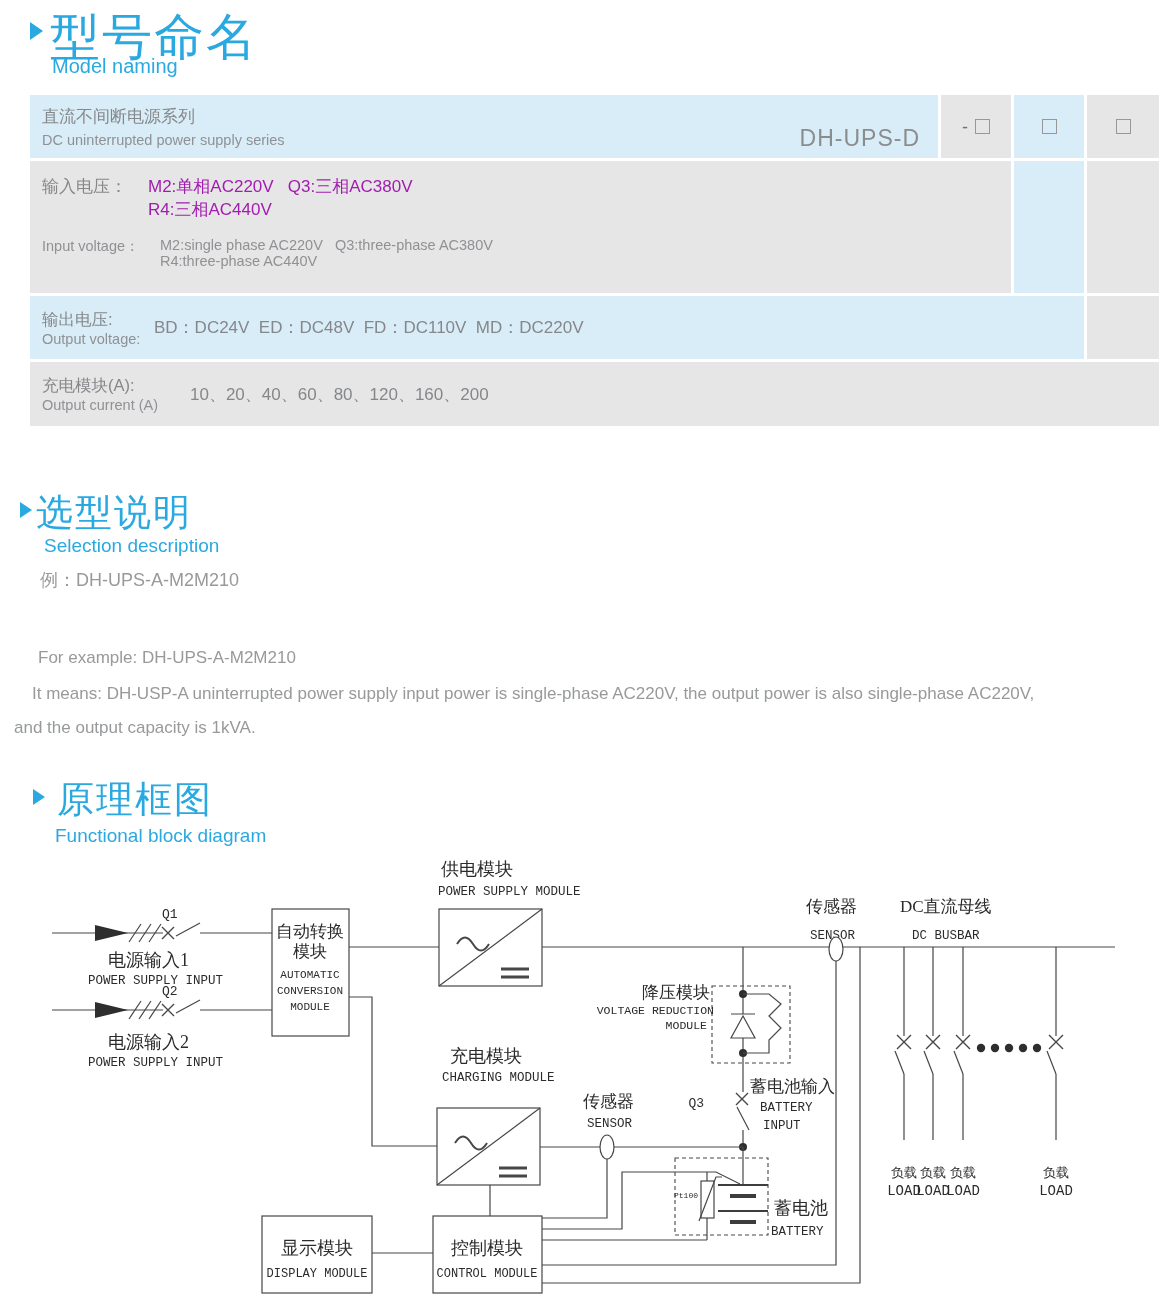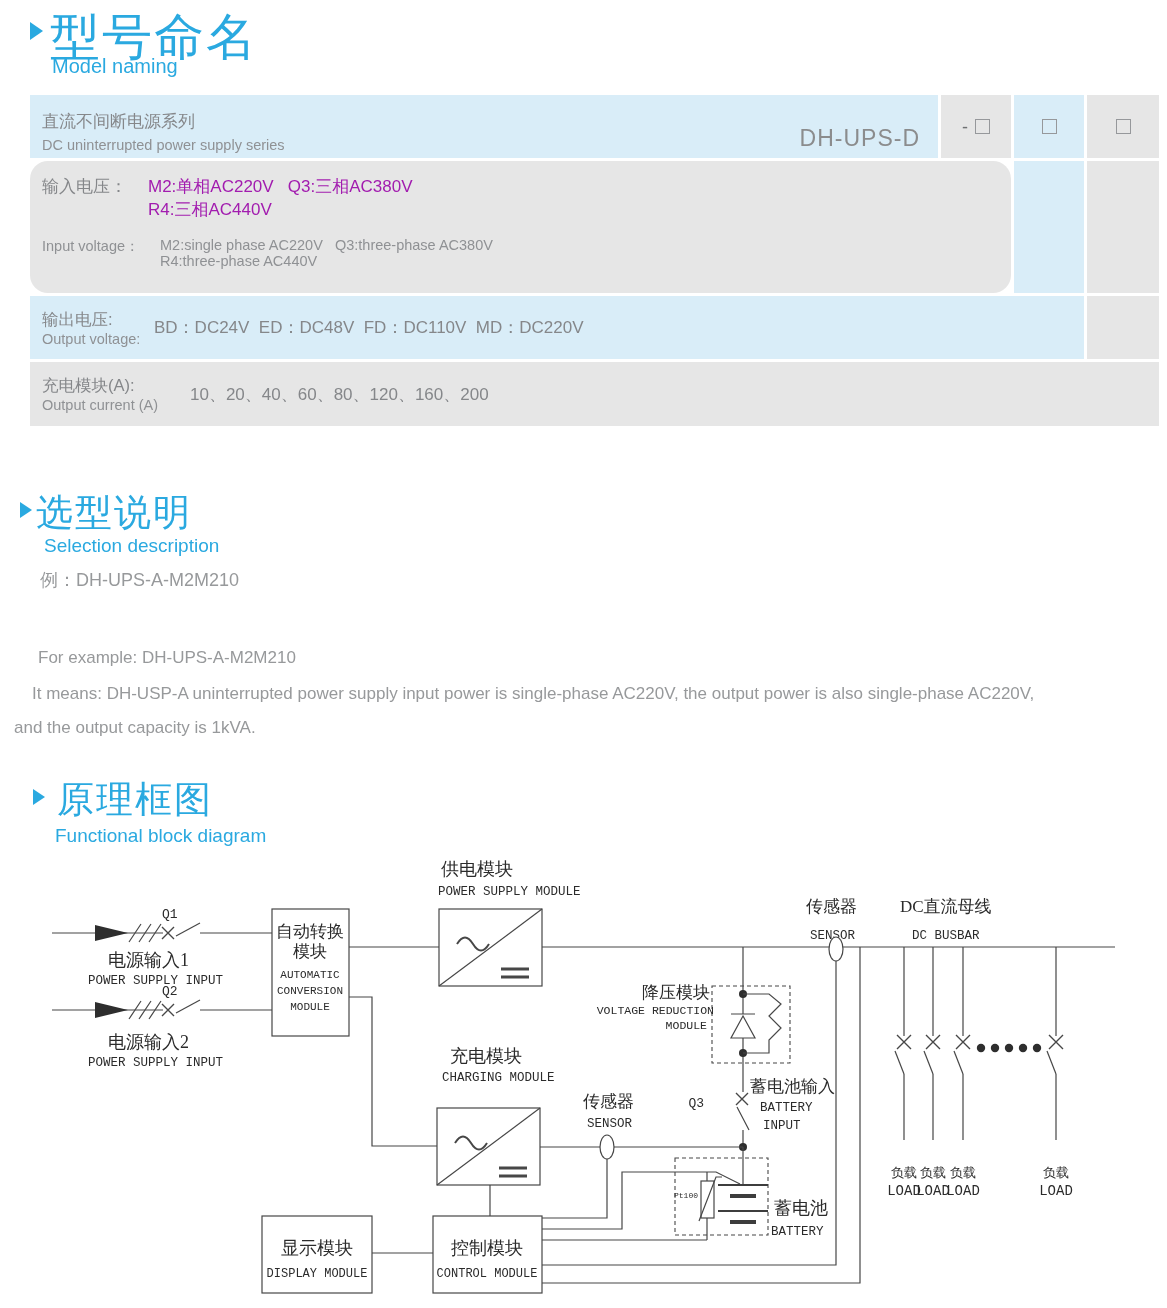--- a/index.html
+++ b/index.html
@@ -55,39 +55,39 @@
 <body>
 
 <div id="page">
 
   <div class="abs tri" style="left:30px;top:22px;"></div>
   <div class="abs h-zh" style="left:50px;top:4px;font-size:50px;">型号命名</div>
   <div class="abs h-en" style="left:52px;top:55px;font-size:20px;text-align:center;">Model naming</div>
 
   <div class="ntable">
 
-    <div class="c-blue r1c1" style="grid-column:1;grid-row:1;align-items:center;">
+    <div class="c-blue r1c1" style="grid-column:1;grid-row:1;">
       <div>
         <div class="series-zh">直流不间断电源系列</div>
         <div class="series-en">DC uninterrupted power supply series</div>
       </div>
       <div class="model-code">DH-UPS-D</div>
     </div>
     <div class="c-gray boxcell" style="grid-column:2;grid-row:1;">
       <span class="minus">-</span>
       <span class="sq"></span>
     </div>
     <div class="c-blue boxcell" style="grid-column:3;grid-row:1;">
       <span class="sq"></span>
     </div>
     <div class="c-gray boxcell" style="grid-column:4;grid-row:1;">
       <span class="sq"></span>
     </div>
 
-    <div class="c-gray r2c1" style="grid-column:1/3;grid-row:2;border-radius:18px;">
+    <div class="c-gray r2c1" style="grid-column:1/3;grid-row:2;">
       <div class="vrow">
         <span class="lbl">输入电压：</span>
         <span class="val"><span>M2:单相AC220V   Q3:三相AC380V</span><br><span>R4:三相AC440V</span></span>
       </div>
       <div class="vrow-en">
         <span class="lbl">Input voltage：</span>
         <span class="val"><span>M2:single phase AC220V   Q3:three-phase AC380V</span><br><span>R4:three-phase AC440V</span></span>
       </div>
     </div>
     <div class="c-blue" style="grid-column:3;grid-row:2;"></div>

